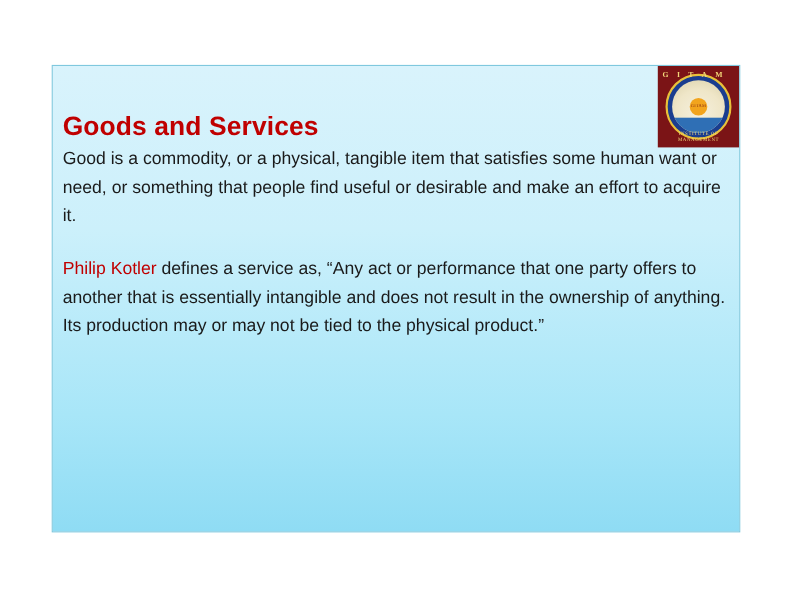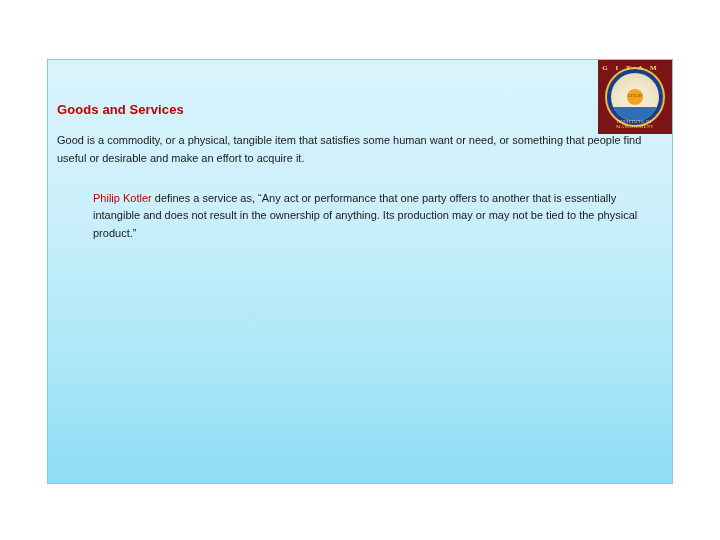--- a/index.html
+++ b/index.html
@@ -99,36 +99,36 @@
     text-align: center;
     color: #8a2b10;
     font-size: 4px;
     letter-spacing: 0.3px;
     font-family: "Liberation Serif", serif;
   }
   .title {
     position: absolute;
     left: 9px;
     top: 42px;
-    font-size: 13px;
+    font-size: 24px;
     font-weight: bold;
     color: #c00000;
     letter-spacing: 0.1px;
   }
   .body {
     position: absolute;
     left: 9px;
     top: 72px;
     width: 608px;
     color: #1a1a1a;
-    font-size: 11px;
+    font-size: 16px;
     line-height: 1.62;
   }
   .para { margin: 0 0 22px 0; }
-  .para:last-child { margin-bottom: 0; margin-left: 36px; }
+  .para:last-child { margin-bottom: 0; }
   .hl { color: #c00000; }
 </style>
 </head>
 <body>
 
 <div class="slide">
 
   <div class="logo">
     <div class="logo-circle"></div>
     <div class="logo-inner">

